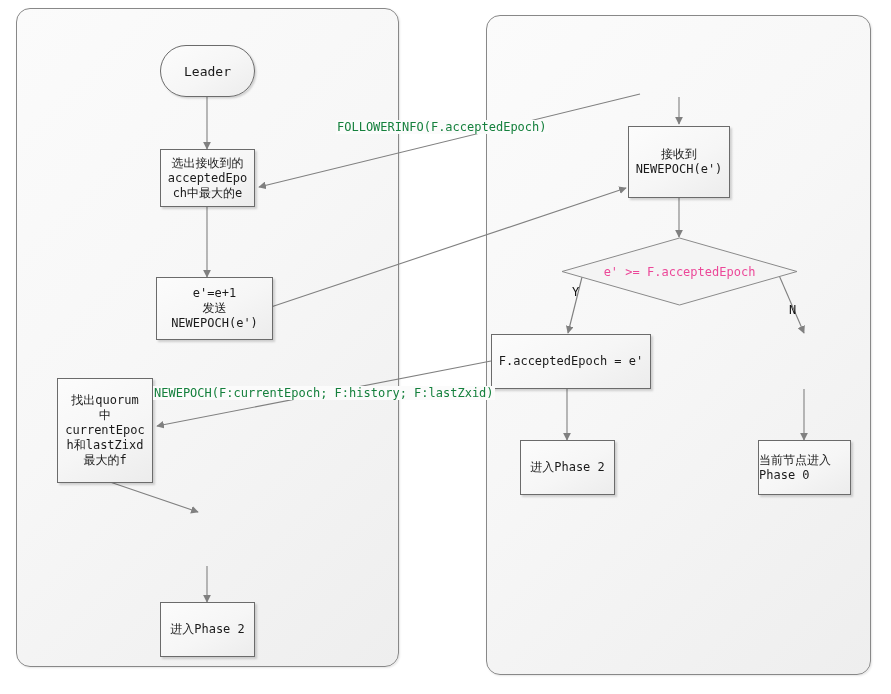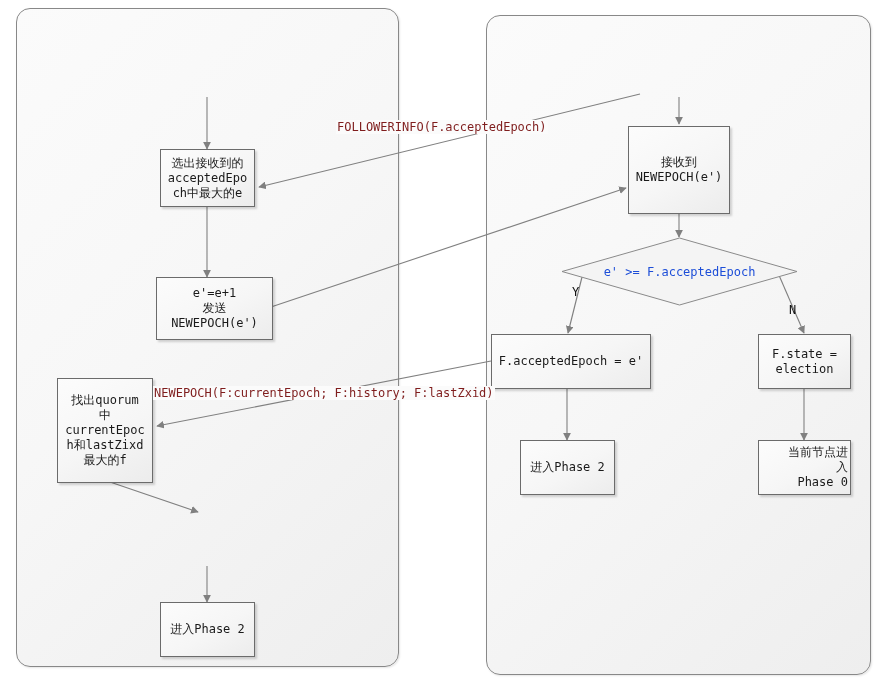--- a/index.html
+++ b/index.html
@@ -70,28 +70,28 @@
   .decision .dlabel {
     position: absolute;
     left: 0;
     top: 0;
     width: 100%;
     height: 100%;
     display: flex;
     align-items: center;
     justify-content: center;
     font-size: 12px;
-    color: #1d4ed8;
+    color: #ec4899;
     white-space: nowrap;
   }
   .edge-label {
     position: absolute;
     font-size: 12px;
     line-height: 14px;
-    color: #7f1d1d;
+    color: #15803d;
     background: #fbfbfb;
     white-space: nowrap;
     padding: 0 1px;
   }
   .branch-label {
     position: absolute;
     font-size: 12px;
     color: #101010;
     background: transparent;
     white-space: nowrap;
@@ -124,57 +124,56 @@
       <path d="M 775 266 L 804 333"></path>
       <path d="M 567 389 L 567 440"></path>
       <path d="M 804 389 L 804 440"></path>
 
       <path d="M 640 94 L 259 187"></path>
       <path d="M 262 310 L 626 188"></path>
       <path d="M 491 361 L 157 426"></path>
     </g>
   </svg>
 
+  <div class="node terminator" style="left:160px; top:45px; width:95px; height:52px;">Leader</div>
 
   <div class="node process" style="left:160px; top:149px; width:95px; height:58px;">选出接收到的
 acceptedEpo
 ch中最大的e</div>
 
   <div class="node process" style="left:156px; top:277px; width:117px; height:63px;">e'=e+1
 发送
 NEWEPOCH(e')</div>
 
   <div class="node process" style="left:57px; top:378px; width:96px; height:105px;">找出quorum
 中
 currentEpoc
 h和lastZixd
 最大的f</div>
 
 
   <div class="node process" style="left:160px; top:602px; width:95px; height:55px;">进入Phase 2</div>
 
 
-  <div class="node process" style="left:628px; top:126px; width:102px; height:88px;">接收到
+  <div class="node process" style="left:628px; top:126px; width:102px; height:72px;">接收到
 NEWEPOCH(e')</div>
 
   <div class="decision" style="left:561px; top:237px; width:237px; height:69px;">
     <svg class="dshape" viewBox="0 0 237 69" preserveAspectRatio="none" xmlns="http://www.w3.org/2000/svg">
       <polygon points="118.5,1 236,34.5 118.5,68 1,34.5" fill="#f4f4f4" stroke="#8a8a8a" stroke-width="1"></polygon>
     </svg>
     <div class="dlabel">e'  &gt;= F.acceptedEpoch</div>
   </div>
 
   <div class="node process" style="left:491px; top:334px; width:160px; height:55px; font-size:12px;">F.acceptedEpoch = e'</div>
 
   <div class="node process" style="left:520px; top:440px; width:95px; height:55px;">进入Phase 2</div>
 
-  <div class="node process" style="left:758px; top:334px; width:93px; height:55px;">F.state =
-election</div>
 
-  <div class="node process" style="left:758px; top:440px; width:93px; height:55px; text-align:right; justify-content:flex-start; padding-left:20px;">当前节点进入
+  <div class="node process" style="left:758px; top:440px; width:93px; height:55px; text-align:left; justify-content:flex-start; padding-left:0;">当前节点进入
 Phase 0</div>
 
   <div class="edge-label" style="left:336px; top:120px;">FOLLOWERINFO(F.acceptedEpoch)</div>
 
   <div class="edge-label" style="left:153px; top:386px;">NEWEPOCH(F:currentEpoch; F:history; F:lastZxid)</div>
 
   <div class="branch-label" style="left:572px; top:285px;">Y</div>
 
   <div class="branch-label" style="left:789px; top:303px;">N</div>
 

